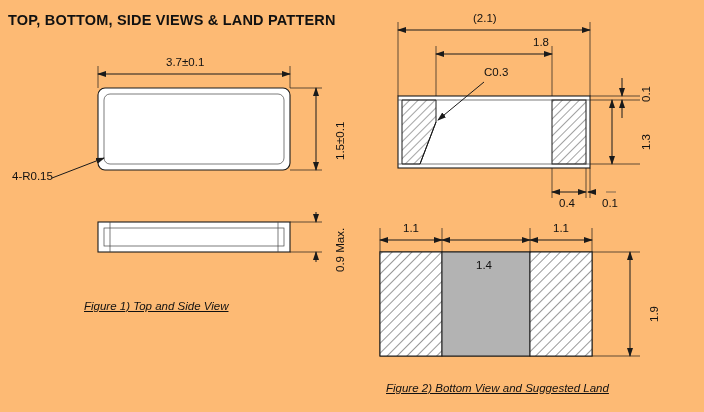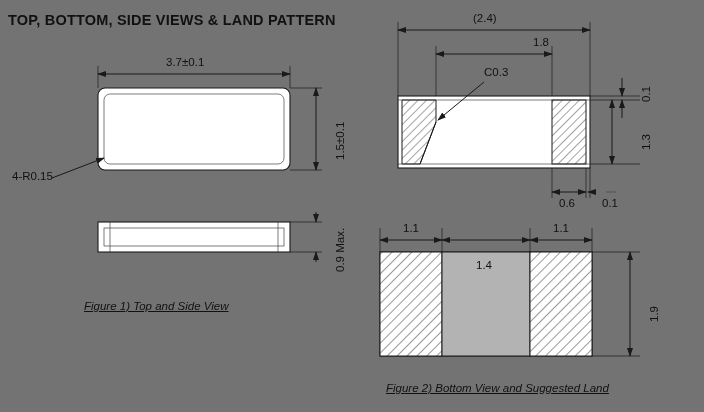--- a/index.html
+++ b/index.html
@@ -4,21 +4,21 @@
 <style>
   html, body {
     margin: 0;
     padding: 0;
     background: #ffffff;
   }
   #page {
     position: relative;
     width: 704px;
     height: 412px;
-    background: #737373;
+    background: #fdba74;
     font-family: "Liberation Sans", sans-serif;
     overflow: hidden;
   }
   .title {
     position: absolute;
     left: 8px;
     top: 12px;
     font-size: 14.5px;
     font-weight: bold;
     letter-spacing: 0.2px;
@@ -158,26 +158,26 @@
       <line x1="592" y1="356" x2="640" y2="356" class="ext"></line>
       <line x1="630" y1="252" x2="630" y2="356" class="ln" marker-start="url(#arS)" marker-end="url(#ar)"></line>
     </g>
   </svg>
 
   <div class="dim" style="left:166px; top:56px;">3.7±0.1</div>
   <div class="dim vert" style="left:334px; top:160px;">1.5±0.1</div>
   <div class="dim" style="left:12px; top:170px;">4-R0.15</div>
   <div class="dim vert" style="left:334px; top:272px;">0.9 Max.</div>
 
-  <div class="dim" style="left:473px; top:12px;">(2.4)</div>
+  <div class="dim" style="left:473px; top:12px;">(2.1)</div>
   <div class="dim" style="left:485px; top:36px;margin-left:48px;">1.8</div>
   <div class="dim" style="left:484px; top:66px;">C0.3</div>
   <div class="dim vert" style="left:640px; top:102px;">0.1</div>
   <div class="dim vert" style="left:640px; top:150px;">1.3</div>
-  <div class="dim" style="left:559px; top:197px;">0.6</div>
+  <div class="dim" style="left:559px; top:197px;">0.4</div>
   <div class="dim" style="left:602px; top:197px;">0.1</div>
 
   <div class="dim" style="left:403px; top:222px;">1.1</div>
   <div class="dim" style="left:476px; top:222px;margin-top:37px;">1.4</div>
   <div class="dim" style="left:553px; top:222px;">1.1</div>
   <div class="dim vert" style="left:648px; top:322px;">1.9</div>
 
   <div class="cap" style="left:84px; top:300px;">Figure 1) Top and  Side View</div>
   <div class="cap" style="left:386px; top:382px;">Figure 2) Bottom View  and Suggested  Land</div>
 

